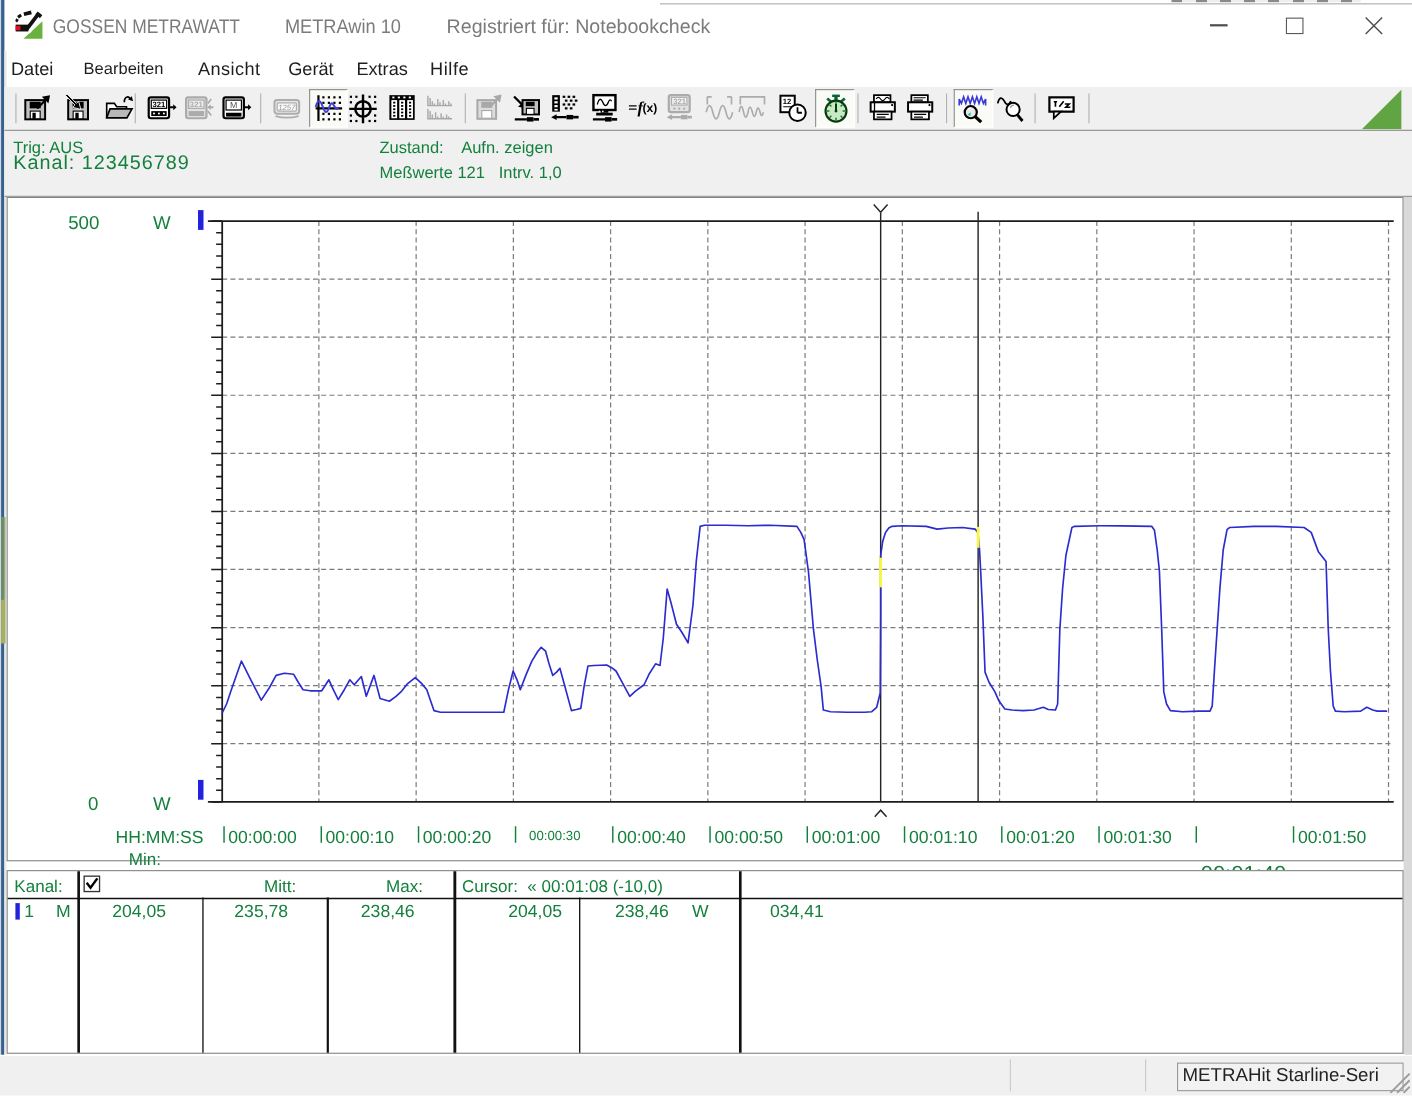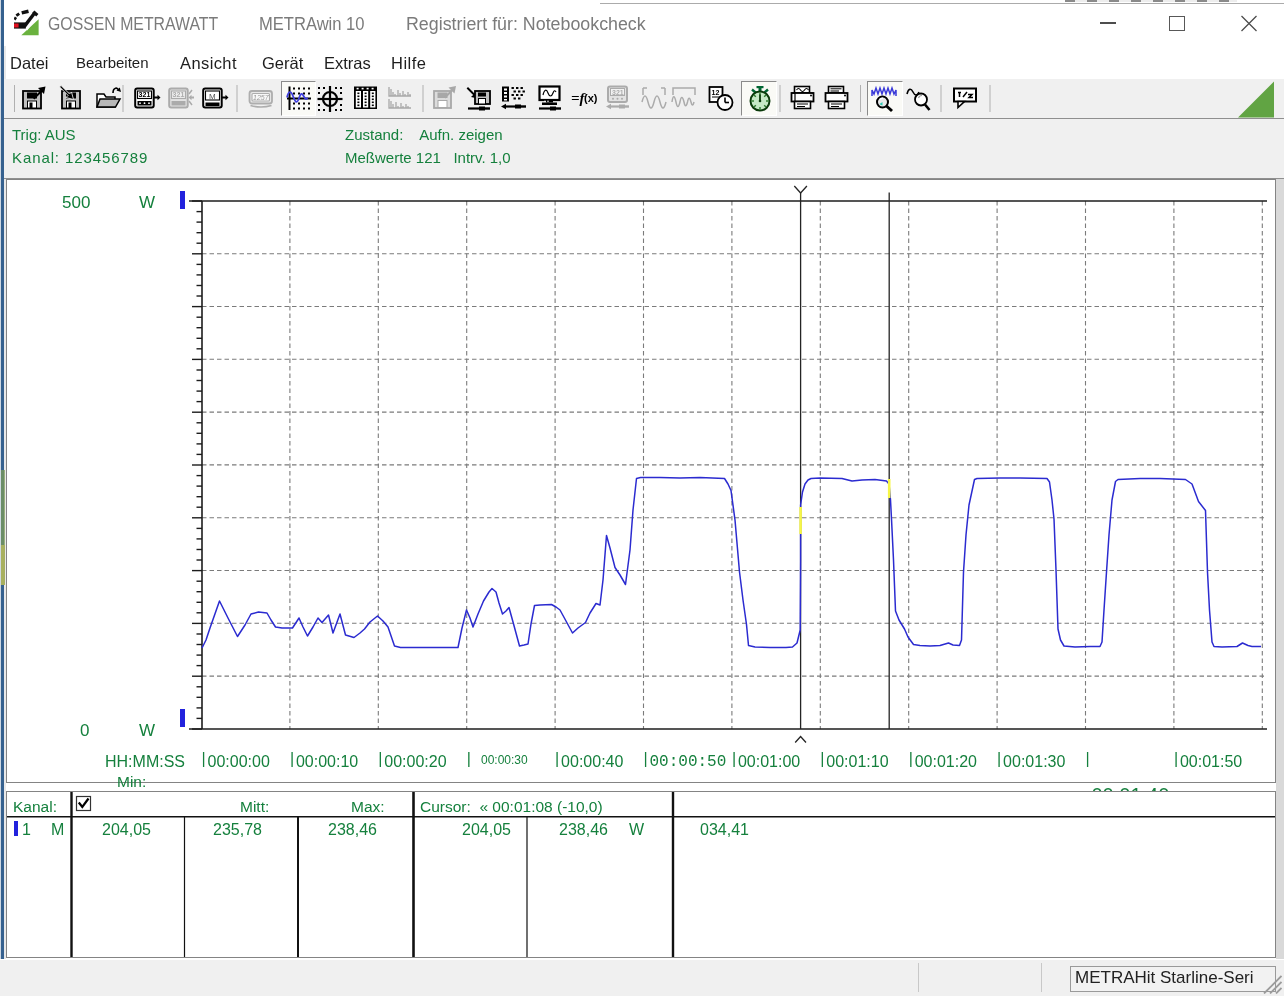--- a/index.html
+++ b/index.html
@@ -363,21 +363,21 @@
 
   <g transform="translate(952,6)">
     <rect x="2" y="3.5" width="22" height="13" fill="#fff" stroke="#000" stroke-width="2"></rect>
     <polygon points="6,16.5 6,22.5 12.5,16.5" fill="#fff" stroke="#000" stroke-width="1.6"></polygon>
     <path d="M6,7.5 L9,7.5 M7.5,7.5 L7.5,12 M11,12 L15,7 M16,9.5 L20,9.5 L17,12.5 L21,12.5" stroke="#000" stroke-width="1.5" fill="none"></path>
   </g>
 </svg>
 
 <div class="abs" style="left:4px;top:118px;width:1280px;height:59px;background:#f0f0f0;border-top:1px solid #8f8f8f;border-bottom:1px solid #8f8f8f;"></div>
 <div class="txt" style="left:12px;top:126px;font-size:15px;">Trig: AUS</div>
-<div class="txt" style="left:12px;top:149px;font-size:15px;letter-spacing:0.9px;">Kanal: 123456789</div>
+<div class="txt" style="left:12px;top:138px;font-size:18px;letter-spacing:0.9px;">Kanal: 123456789</div>
 <div class="txt" style="left:345px;top:126px;font-size:15px;text-align:center;">Zustand:    Aufn. zeigen</div>
 <div class="txt" style="left:345px;top:149px;font-size:15px;">Meßwerte 121   Intrv. 1,0</div>
 
 <div class="abs" style="left:6px;top:179px;width:1270px;height:604px;background:#ffffff;border:1px solid #848484;box-sizing:border-box;"></div>
 <svg class="abs" style="left:6px;top:179px;" width="1270" height="604" viewBox="6 179 1270 604">
 
   <g stroke="#7b7b7b" stroke-width="1.1" stroke-dasharray="4.5 3" fill="none">
     <line x1="202" y1="253.7" x2="1267" y2="253.7"></line>
     <line x1="202" y1="306.5" x2="1267" y2="306.5"></line>
     <line x1="202" y1="359.3" x2="1267" y2="359.3"></line>
@@ -488,21 +488,21 @@
     <div class="txt" style="left:207.5px;top:753px;font-size:16px;text-align:right;">00:00:00</div>
     <div class="txt" style="left:289.9px;top:750px;font-size:16px;">|</div>
     <div class="txt" style="left:295.9px;top:753px;font-size:16px;">00:00:10</div>
     <div class="txt" style="left:378.3px;top:750px;font-size:16px;">|</div>
     <div class="txt" style="left:384.3px;top:753px;font-size:16px;">00:00:20</div>
     <div class="txt" style="left:466.7px;top:750px;font-size:16px;">|</div>
     <div class="txt" style="left:481px;top:753px;font-size:12px;">00:00:30</div>
     <div class="txt" style="left:555.1px;top:750px;font-size:16px;">|</div>
     <div class="txt" style="left:561.1px;top:753px;font-size:16px;">00:00:40</div>
     <div class="txt" style="left:643.5px;top:750px;font-size:16px;">|</div>
-    <div class="txt" style="left:649.5px;top:753px;font-size:16px;font-family:Liberation Mono, monospace;">00:00:50</div>
+    <div class="txt" style="left:649.5px;top:753px;font-size:16px;">00:00:50</div>
     <div class="txt" style="left:731.9px;top:750px;font-size:16px;">|</div>
     <div class="txt" style="left:737.9px;top:753px;font-size:16px;">00:01:00</div>
     <div class="txt" style="left:820.3px;top:750px;font-size:16px;">|</div>
     <div class="txt" style="left:826.3px;top:753px;font-size:16px;">00:01:10</div>
     <div class="txt" style="left:908.7px;top:750px;font-size:16px;">|</div>
     <div class="txt" style="left:914.7px;top:753px;font-size:16px;">00:01:20</div>
     <div class="txt" style="left:997.1px;top:750px;font-size:16px;">|</div>
     <div class="txt" style="left:1003.1px;top:753px;font-size:16px;">00:01:30</div>
     <div class="txt" style="left:1085.5px;top:750px;font-size:16px;">|</div>
     <div class="txt" style="left:1091.5px;top:784px;font-size:20px;">00:01:40</div>

